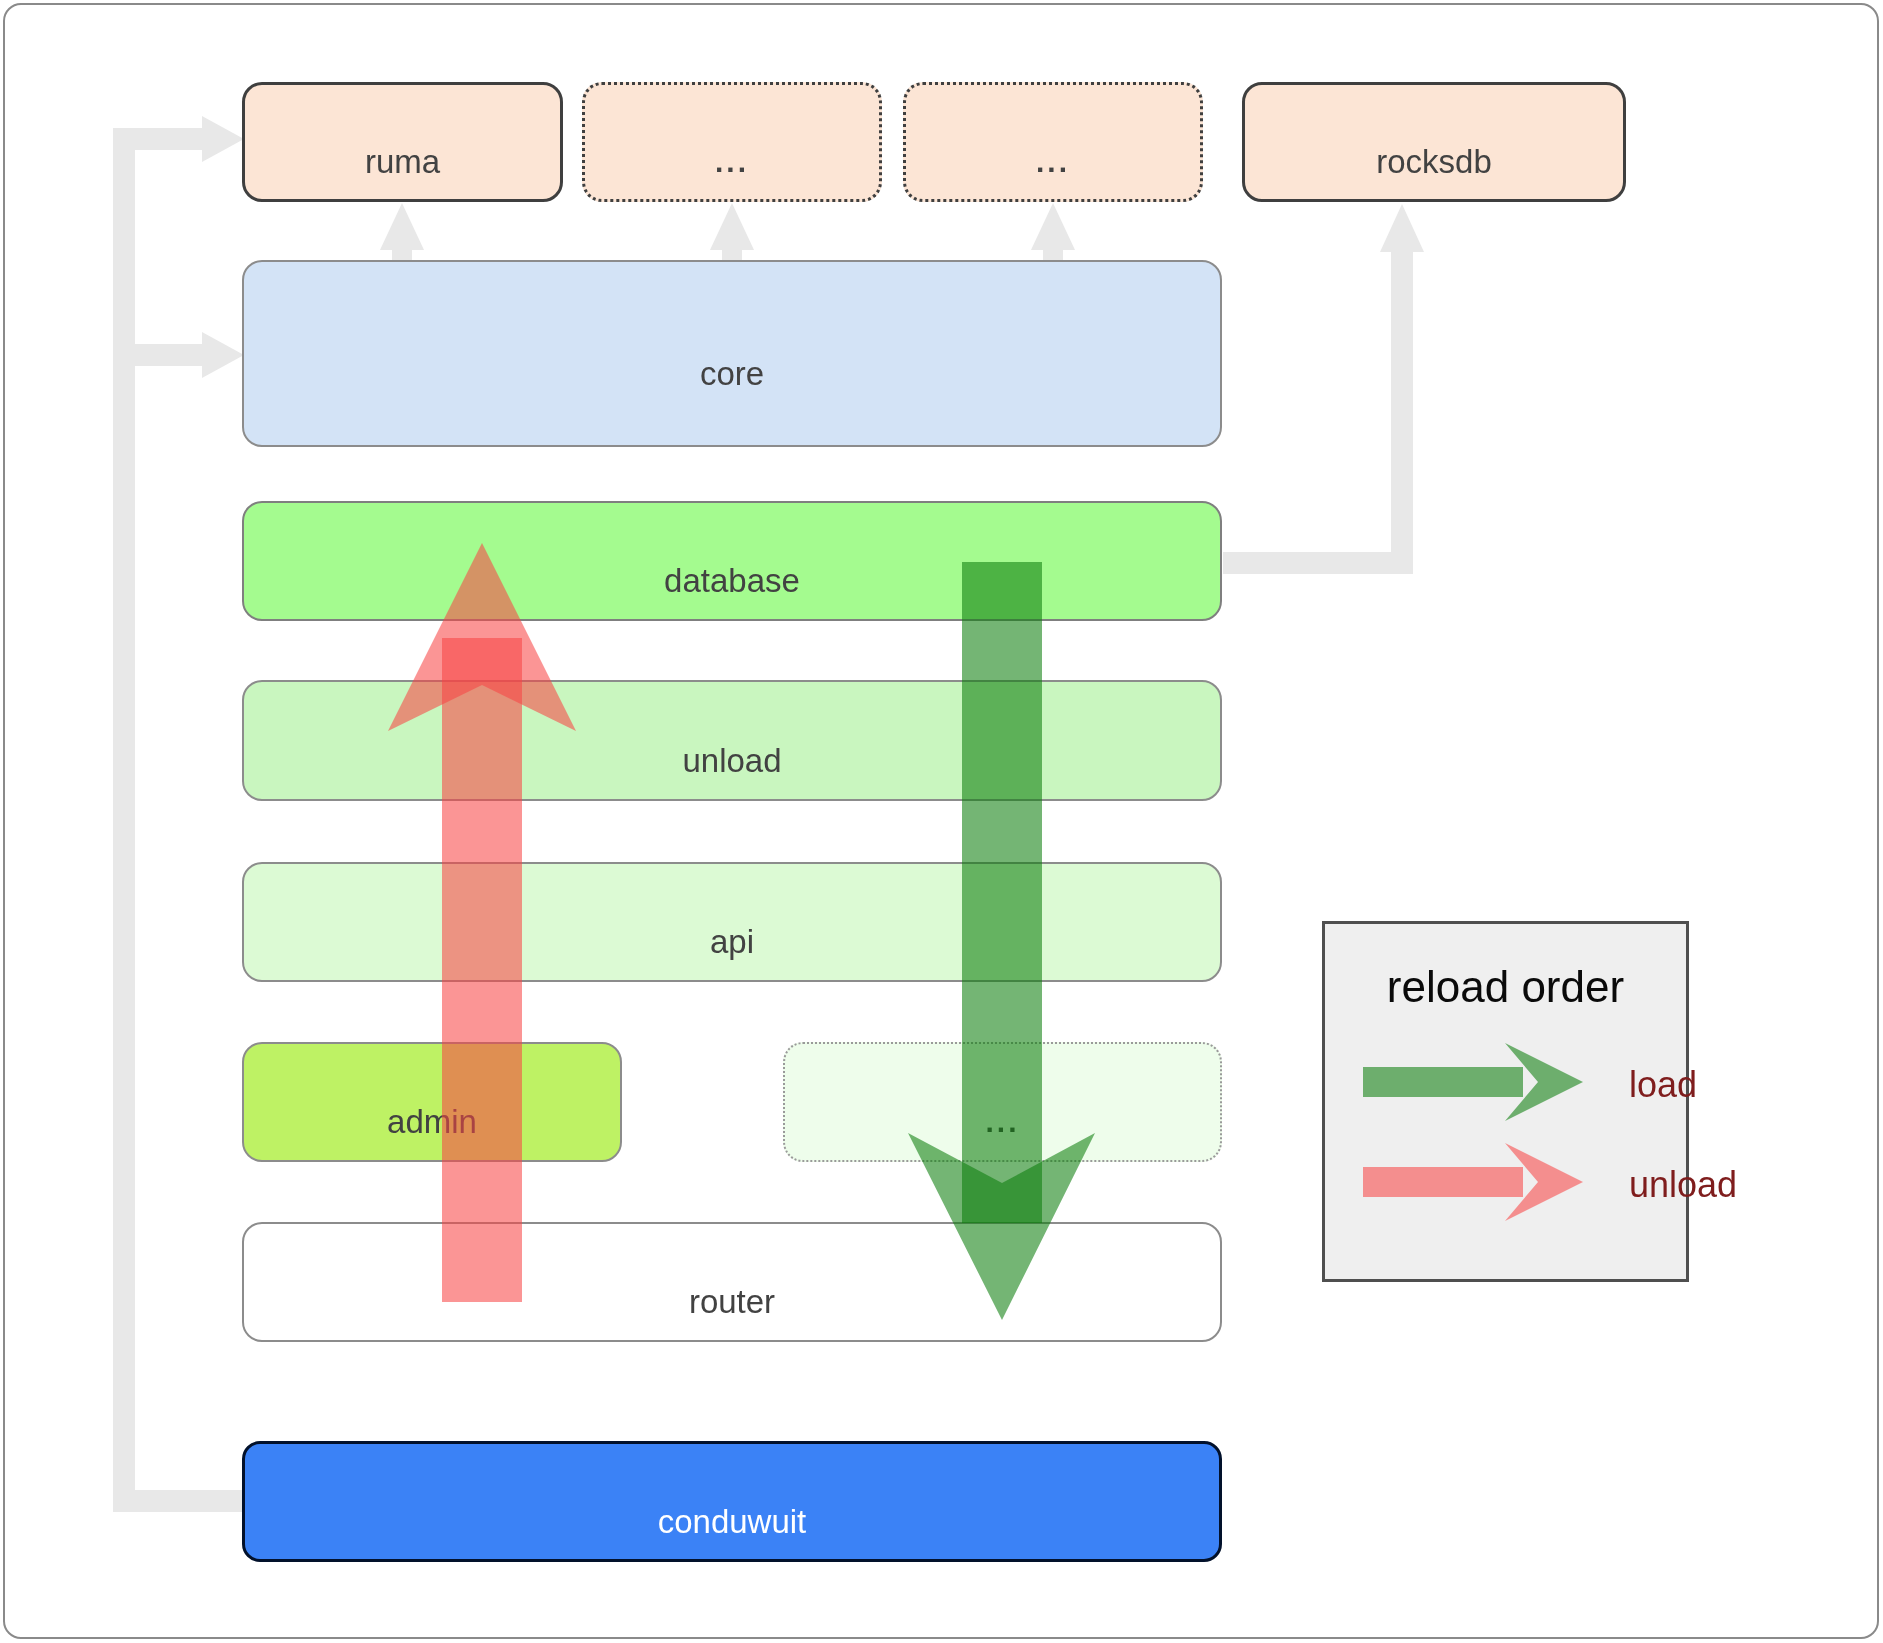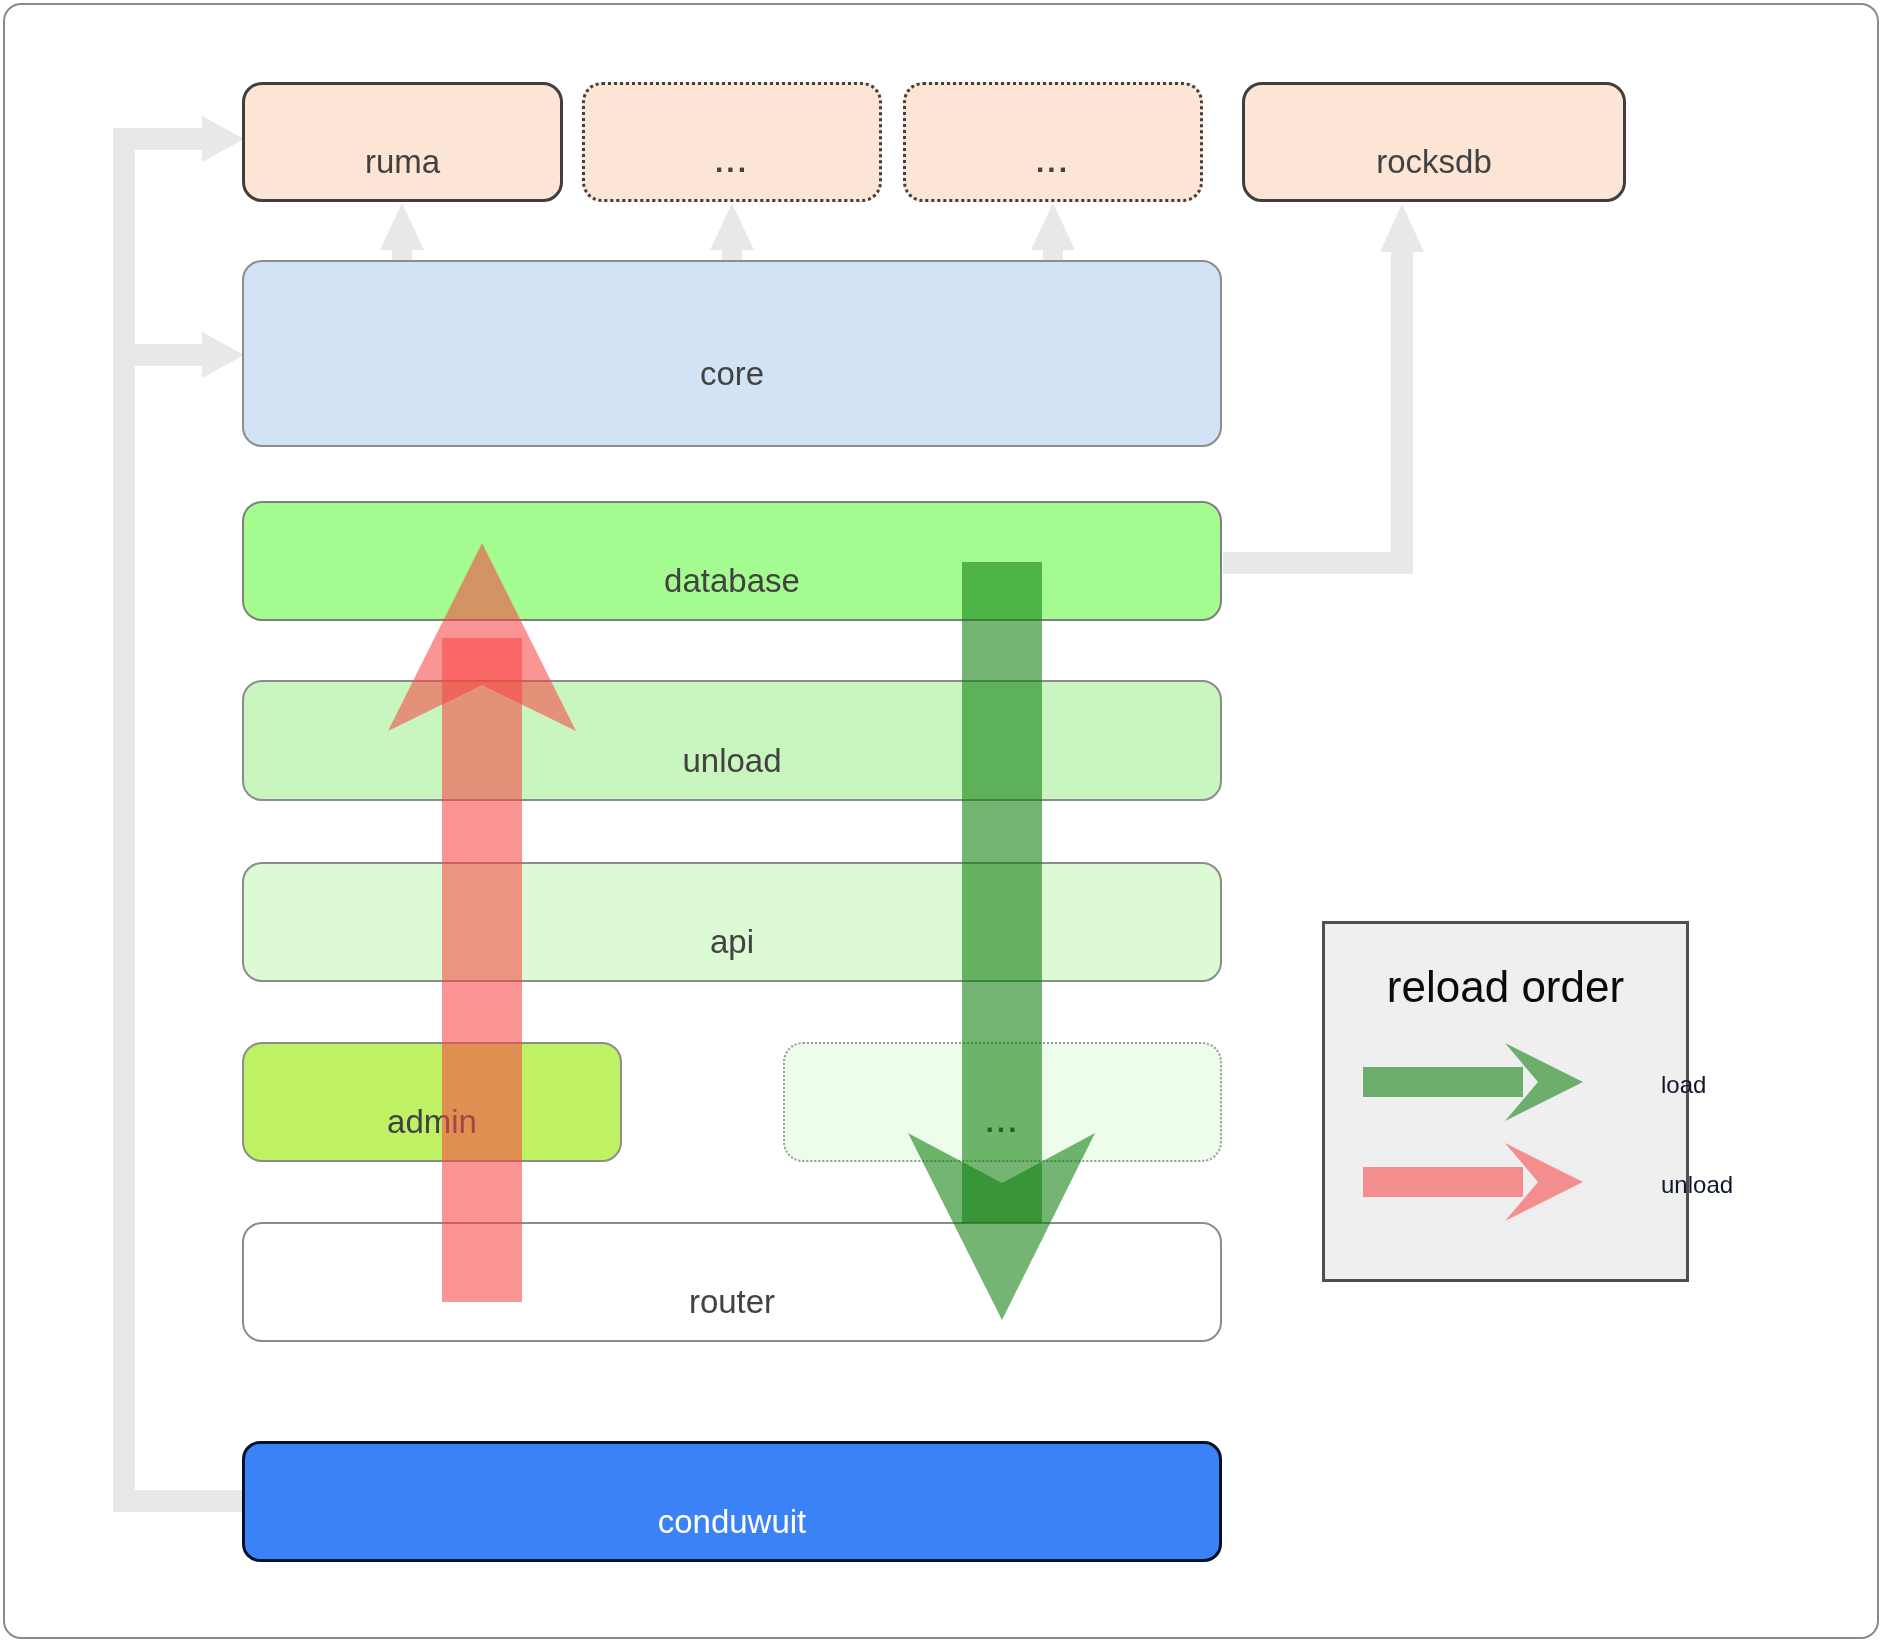--- a/index.html
+++ b/index.html
@@ -50,21 +50,21 @@
     position:absolute;left:1322px;top:921px;width:367px;height:361px;
     box-sizing:border-box;background:#efefef;border:3px solid #4f4f4f;
     z-index:1;
   }
   #legend-title{
     position:absolute;left:0;top:38px;width:100%;
     text-align:center;font-size:44px;color:#0a0a0a;
   }
   .legend-label{
     position:absolute;left:304px;height:44px;line-height:44px;
-    font-size:24px;color:#0f172a;margin-left:32px;
+    font-size:36px;color:#7f1d1d;
   }
   #legend-load-label{top:139px;}
   #legend-unload-label{top:239px;}
 </style>
 </head>
 <body>
 
 <div id="canvas">
 
   <svg id="connector-layer" class="layer-svg" viewBox="0 0 1883 1643">

